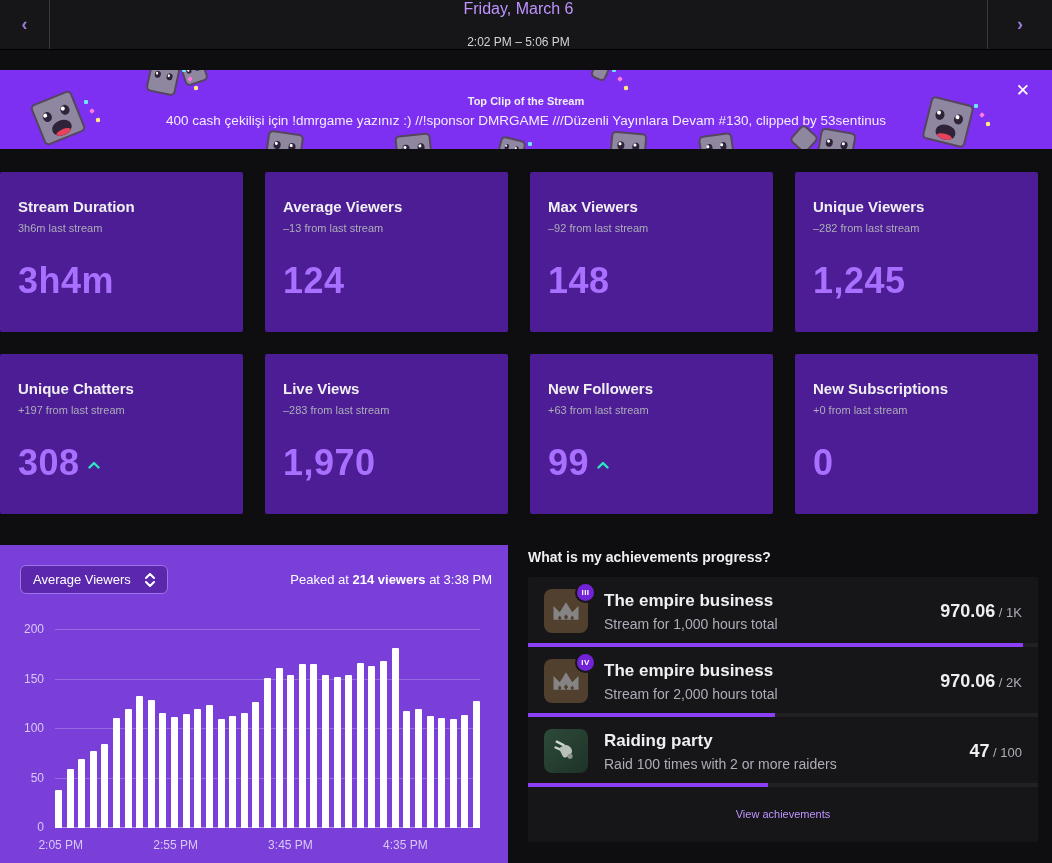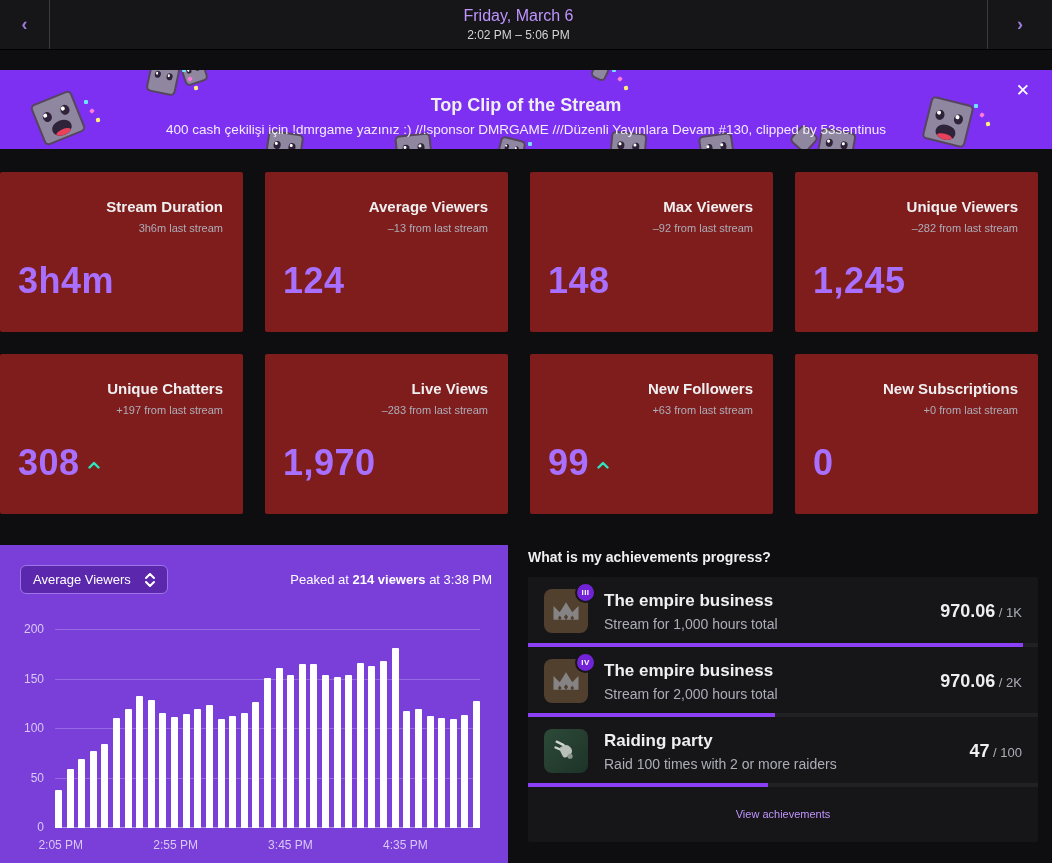--- a/index.html
+++ b/index.html
@@ -12,49 +12,49 @@
   }
 
   
   .date-nav { display:flex; height:50px; background:#161618; border-bottom:1px solid #000; }
   .nav-btn {
     width:49px; display:flex; align-items:center; justify-content:center;
     background:#161618; cursor:pointer; color:#9b7bdc; font-size:18px; font-weight:bold;
   }
   .nav-btn.right { width:64px; }
   .nav-sep { width:1px; background:#3a3a3d; }
-  .nav-center { flex:1; display:flex; flex-direction:column; align-items:center; justify-content:center; background:#161618; }
+  .nav-center { flex:1; display:flex; flex-direction:column; align-items:center; justify-content:space-between; background:#161618; }
   .nav-title { color:#bf94ff; font-size:16px; }
   .nav-sub { color:#d3d3d8; font-size:12px; margin-top:3px; }
 
   
   .banner {
     position:absolute; left:0; top:70px; width:1052px; height:79px;
     background:#7d2ff2; overflow:hidden; text-align:center;
   }
-  .banner-title { font-weight:bold; font-size:18px; margin-top:25px; position:relative; z-index:3; }
+  .banner-title { font-weight:bold; font-size:11px; margin-top:25px; position:relative; z-index:3; }
   .banner-sub { font-size:13.5px; color:#f3edff; margin-top:6px; position:relative; z-index:3; }
   .banner-close {
     position:absolute; right:22px; top:12px; color:#fff; font-size:17px; font-weight:bold;
     cursor:pointer; z-index:5; line-height:1;
   }
   .emote { position:absolute; background:#8f87a0; border:2px solid #55465e; border-radius:5px; z-index:1; }
   .emote .eye { position:absolute; width:22%; height:26%; background:#2e2338; border-radius:50%; top:24%; }
   .emote .eye.l { left:16%; } .emote .eye.r { right:16%; }
   .emote .eye::after { content:""; position:absolute; width:45%; height:45%; background:#fff; border-radius:50%; left:10%; top:10%; }
   .emote .mouth { position:absolute; width:52%; height:36%; background:#2e2338; border-radius:50%; left:24%; bottom:6%; overflow:hidden; }
   .emote .mouth::after { content:""; position:absolute; width:80%; height:55%; background:#e8415c; border-radius:50%; left:10%; bottom:-15%; }
   .confetti { position:absolute; border-radius:1px; z-index:2; }
 
   
   .stats-grid {
     position:absolute; left:0; top:172px; width:1038px;
     display:grid; grid-template-columns:repeat(4,1fr); gap:22px;
   }
-  .stat-card { background:#7f1d1d; height:160px; border-radius:2px; padding:26px 20px 20px 18px; position:relative;text-align:right; }
+  .stat-card { background:#4c1d95; height:160px; border-radius:2px; padding:26px 20px 20px 18px; position:relative; }
   .stat-title { font-size:15px; font-weight:bold; color:#efeff1; }
   .stat-sub { font-size:11px; color:#adadb8; margin-top:7px; }
   .stat-value { position:absolute; left:18px; bottom:30px; font-size:36px; font-weight:bold; color:#a970ff; letter-spacing:0.5px; }
   .trend-up { display:inline-block; margin-left:8px; vertical-align:6px; }
 
   
   .chart-panel {
     position:absolute; left:0; top:545px; width:508px; height:318px;
     background:#7a3fd8; overflow:hidden;
   }

